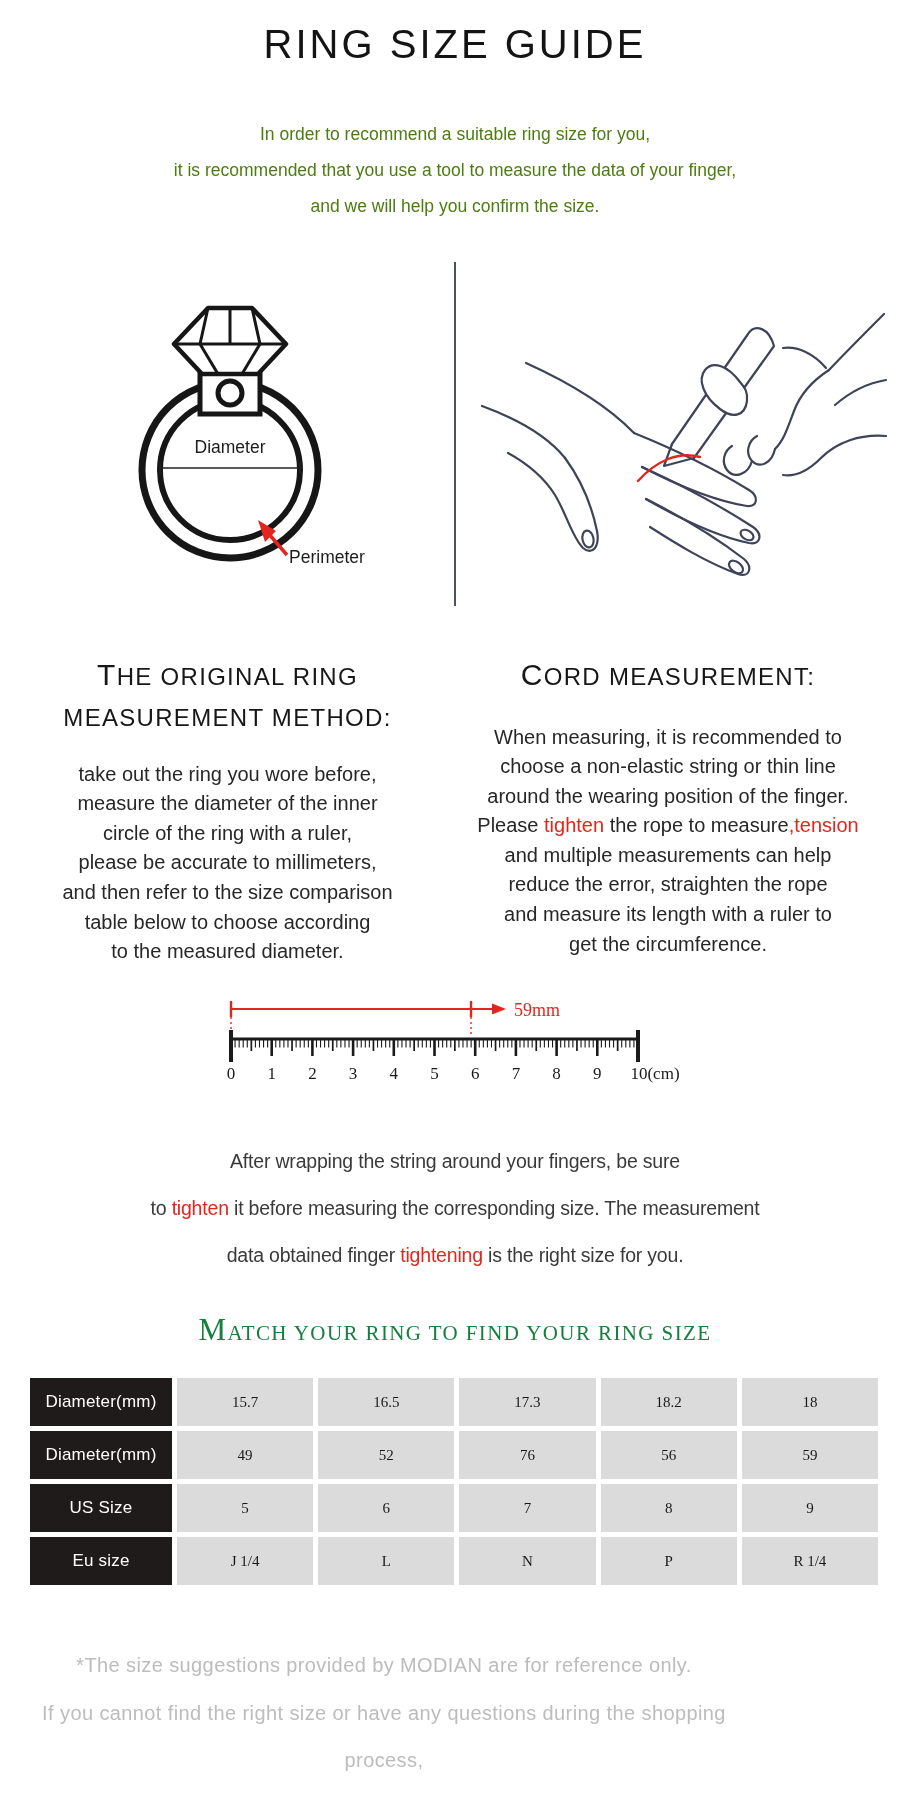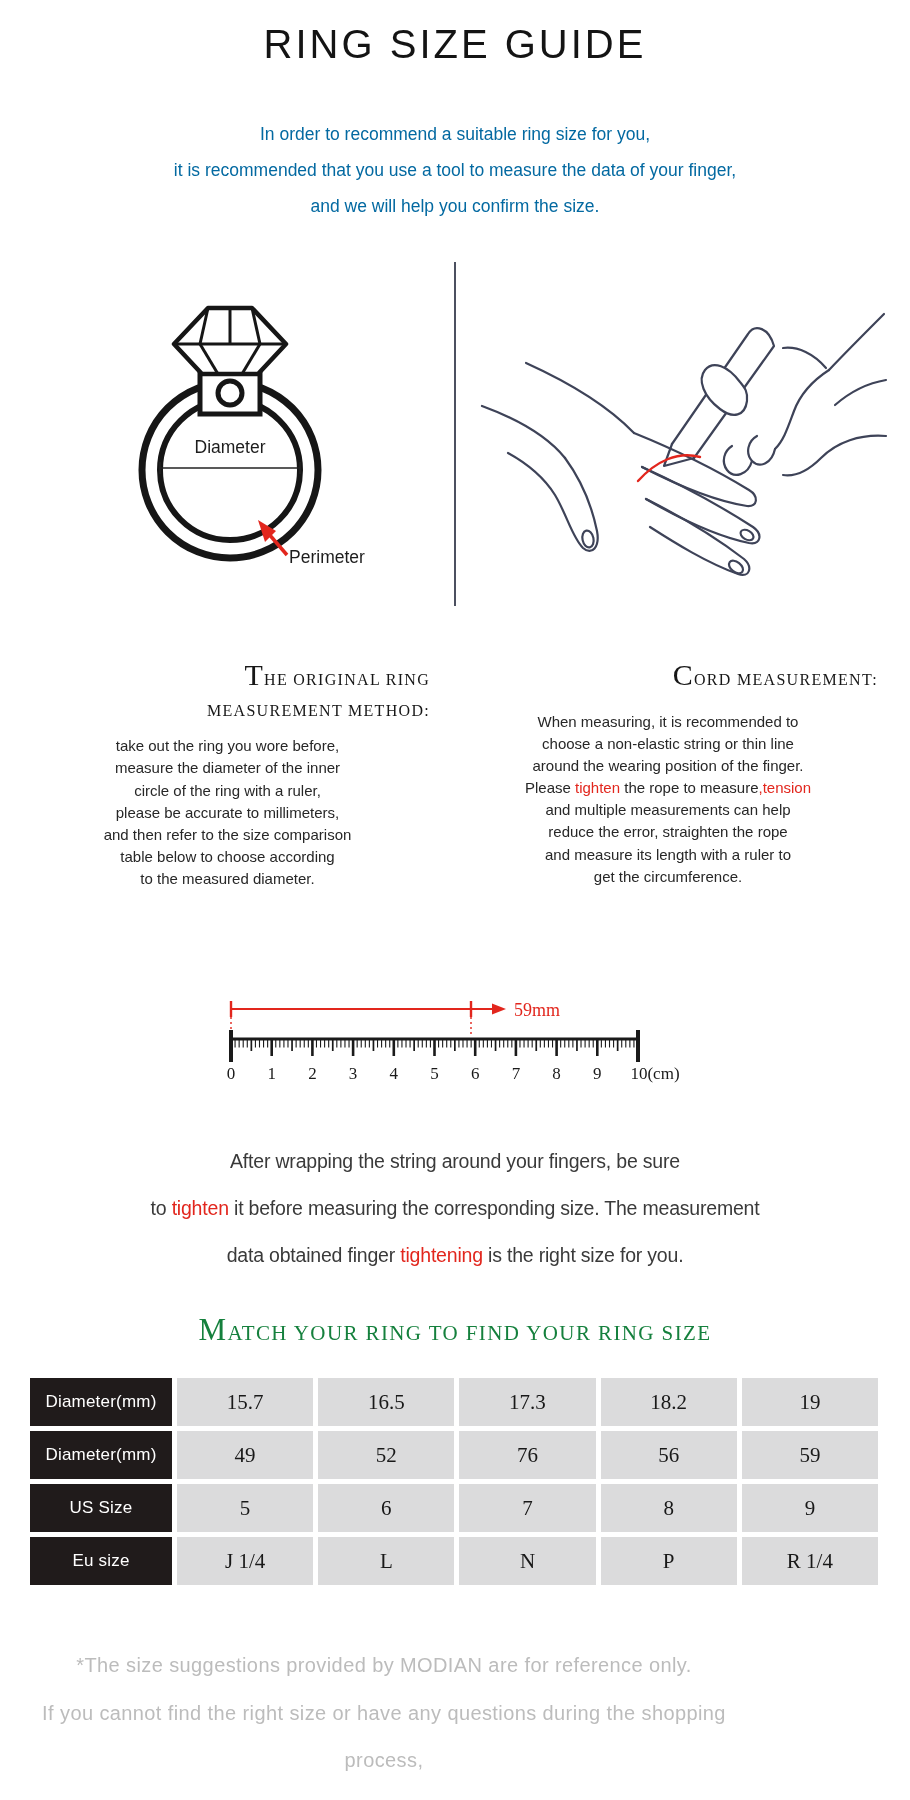--- a/index.html
+++ b/index.html
@@ -5,45 +5,45 @@
   html,body{margin:0;padding:0;background:#ffffff;}
   body{width:910px;height:1800px;position:relative;overflow:hidden;
        font-family:"Liberation Sans",sans-serif;color:#2e2e2e;}
   .abs{position:absolute;}
   .center{text-align:center;}
   .pre{white-space:pre-line;}
   .red{color:#e2261d;}
 
   #title{top:22px;left:0;width:910px;font-family:Liberation Sans, sans-serif;
          font-size:40px;letter-spacing:3px;color:#141414;font-weight:400;}
-  #intro{top:116px;left:105px;width:700px;font-size:17.5px;line-height:2.06;color:#0369a1;}
+  #intro{top:116px;left:105px;width:700px;font-size:17.5px;line-height:2.06;color:#4d7c0f;}
 
   #divider{top:262px;left:454px;width:2px;height:344px;background:#4c5060;}
 
   .method-col{top:652px;}
   #col-left{left:25px;width:405px;}
   #col-right{left:458px;width:420px;}
-  .method-heading{font-family:Liberation Serif, serif;font-size:16px;letter-spacing:1.3px;
-                  color:#171717;line-height:1.55;text-transform:uppercase;white-space:pre-line;text-align:right;}
+  .method-heading{font-family:Liberation Sans, sans-serif;font-size:24px;letter-spacing:1.3px;
+                  color:#171717;line-height:1.55;text-transform:uppercase;white-space:pre-line;}
   .method-heading::first-letter{font-size:30px;}
-  .method-body{margin-top:12px;font-size:15px;line-height:1.48;color:#272727;white-space:pre-line;}
+  .method-body{margin-top:24px;font-size:20px;line-height:1.48;color:#272727;white-space:pre-line;}
 
   #string-note{top:1138px;left:100px;width:710px;font-size:19.5px;line-height:2.42;
                color:#3a3a3a;white-space:pre-line;letter-spacing:-0.2px;}
 
   #table-heading{top:1312px;left:0;width:910px;font-family:"Liberation Serif",serif;
                  font-size:21px;letter-spacing:1.4px;color:#15803d;text-transform:uppercase;}
   #table-heading::first-letter{font-size:31px;}
 
   #size-table{top:1378px;left:30px;width:848px;display:grid;
               grid-template-columns:142px repeat(5,1fr);grid-auto-rows:48px;gap:5px;border-radius:25px;}
   .th{background:#201b1b;color:#ffffff;display:flex;align-items:center;justify-content:center;
       font-size:17px;letter-spacing:0.2px;}
   .td{background:#dbdbdc;color:#181818;display:flex;align-items:center;justify-content:center;
-      font-family:"Liberation Serif",serif;font-size:21px;}
+      font-family:"Liberation Serif",serif;font-size:15px;}
 
   #footer{top:1642px;left:0;width:768px;font-size:20px;line-height:2.38;color:#bcbcbc;
           letter-spacing:0.4px;white-space:pre-line;}
 
   svg text{font-family:"Liberation Sans",sans-serif;}
   svg text.serif{font-family:"Liberation Serif",serif;}
 </style>
 </head>
 <body>
 
@@ -275,21 +275,21 @@
 data obtained finger </span><span class="red">tightening</span><span> is the right size for you.</span></div>
 
 <div class="abs center" id="table-heading">Match your ring to find your ring size</div>
 
 <div class="abs" id="size-table">
   <div class="th">Diameter(mm)</div>
   <div class="td">15.7</div>
   <div class="td">16.5</div>
   <div class="td">17.3</div>
   <div class="td">18.2</div>
-  <div class="td">19</div>
+  <div class="td">18</div>
 
   <div class="th">Diameter(mm)</div>
   <div class="td">49</div>
   <div class="td">52</div>
   <div class="td">76</div>
   <div class="td">56</div>
   <div class="td">59</div>
 
   <div class="th">US Size</div>
   <div class="td">5</div>

